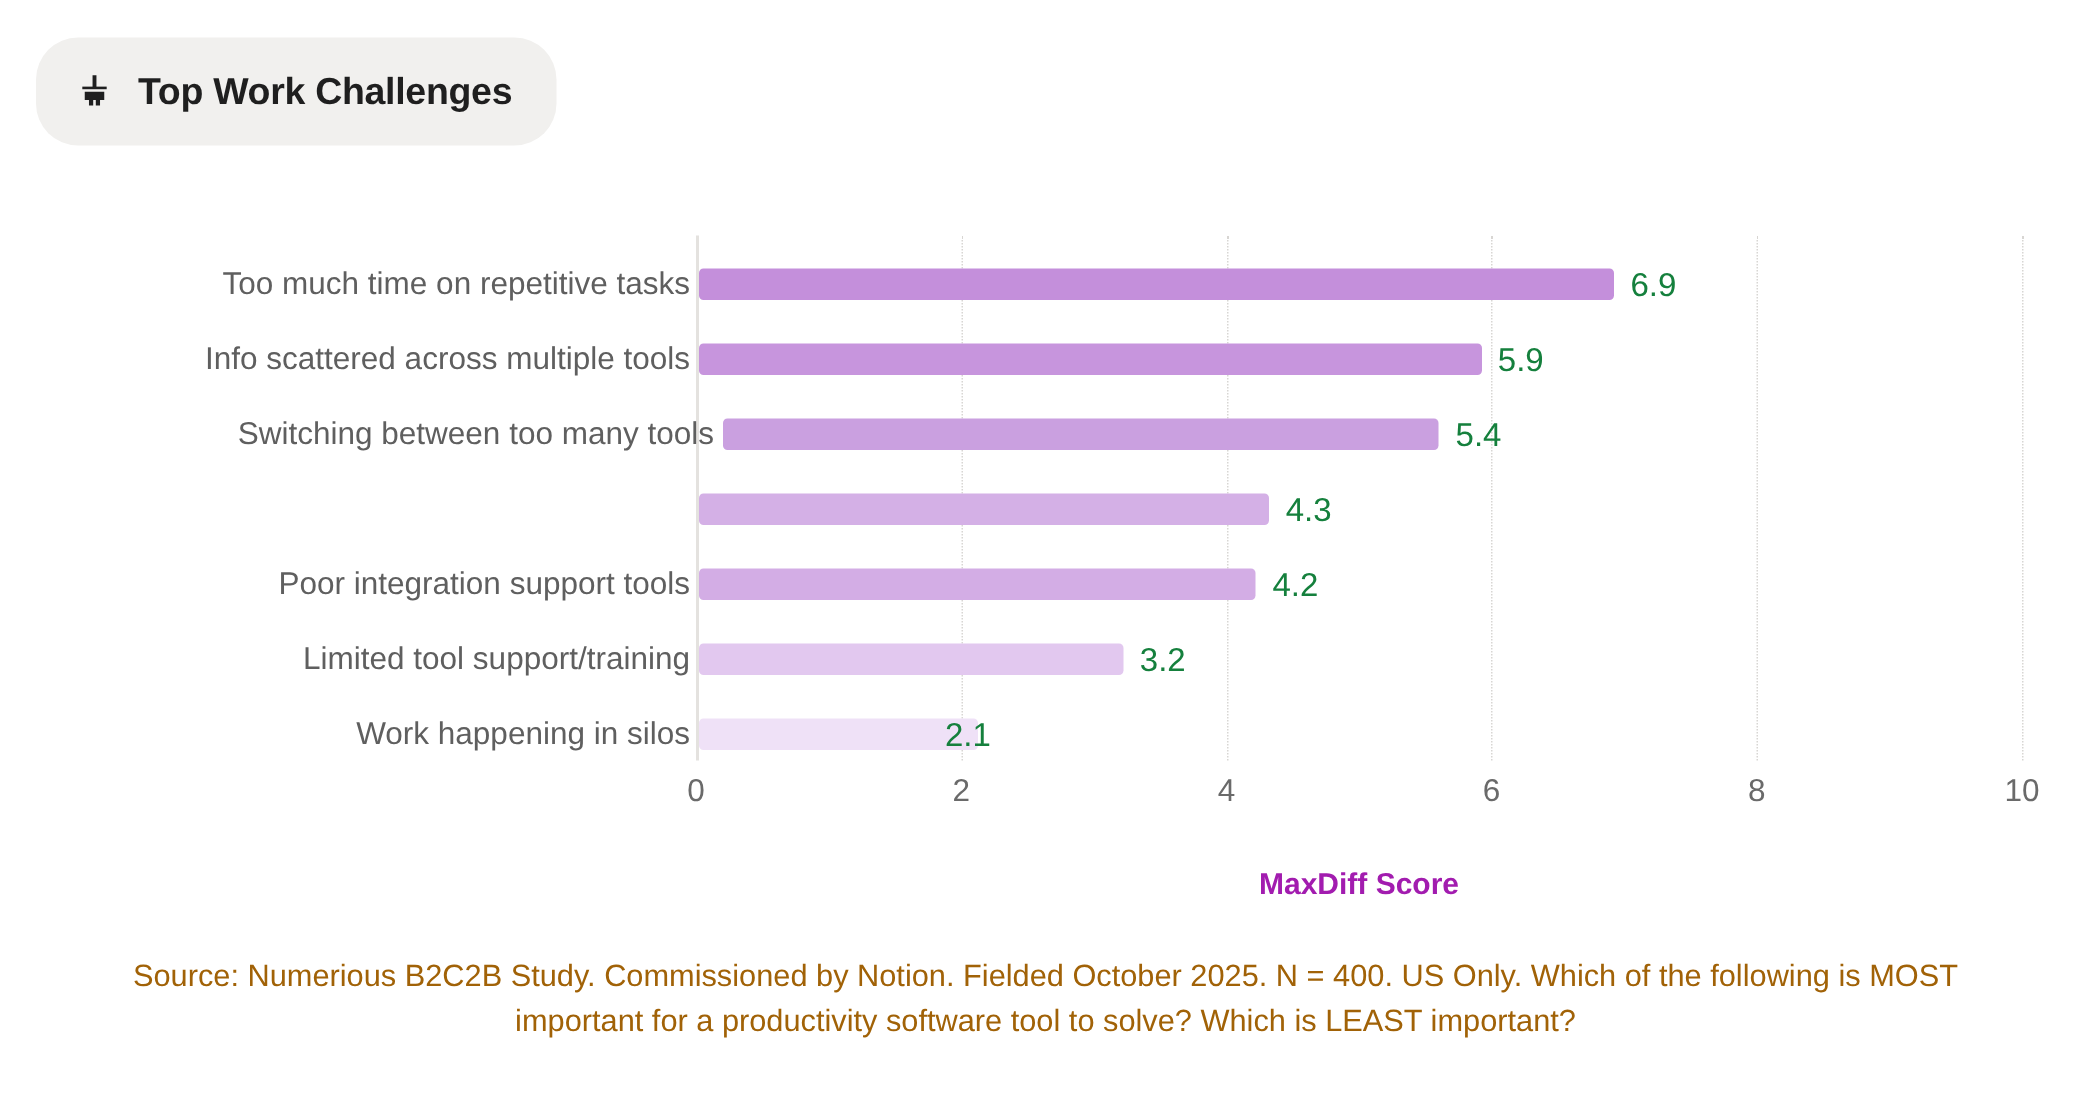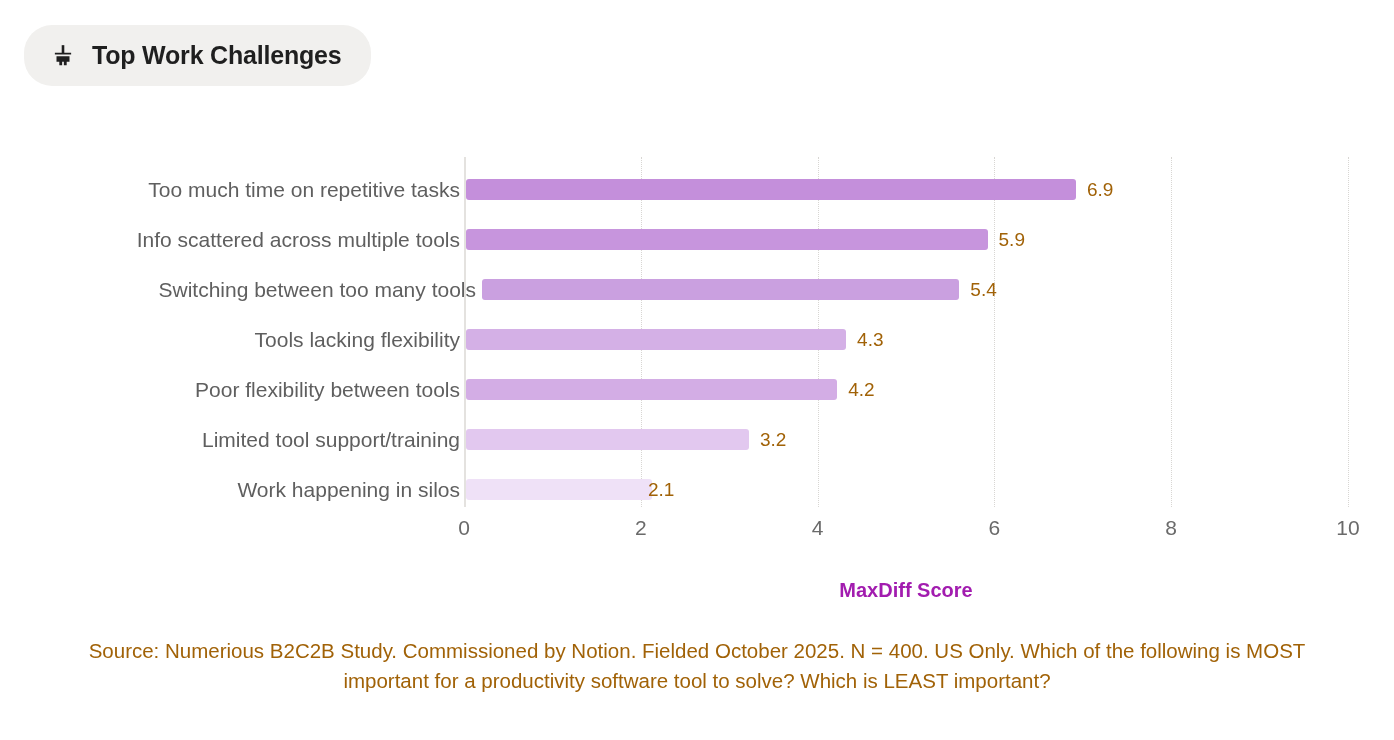--- a/index.html
+++ b/index.html
@@ -13,21 +13,21 @@
     font-family: "Liberation Sans", sans-serif;
     overflow: hidden;
     position: relative;
   }
 
   
   .title-pill {
     position: absolute;
     left: 24px;
     top: 25px;
-    height: 61px;
+    height: 72px;
     border-radius: 28px;
     background: #f1f0ee;
     display: flex;
     align-items: center;
     padding: 0 30px 0 26px;
     box-sizing: border-box;
   }
   .title-icon {
     width: 26px;
     height: 26px;
@@ -91,22 +91,22 @@
   .bar {
     position: absolute;
     left: 466px;
     height: 21px;
     top: 14px;
     border-radius: 3px;
   }
 
   .bar-value {
     position: absolute;
-    font-size: 19px;
-    color: #a16207;
+    font-size: 22px;
+    color: #15803d;
     line-height: 50px;
     top: 0;
     white-space: nowrap;
   }
 
   
   .xtick {
     position: absolute;
     top: 516px;
     font-size: 21px;
@@ -171,38 +171,37 @@
         <div class="cat-label" style="right: 934px;">Info scattered across multiple tools</div>
         <div class="bar" style="width: 521.56px; background: rgb(199, 149, 221);"></div>
         <div class="bar-value" style="left: 998.56px;">5.9</div>
       </div>
       <div class="row" style="top: 265px; margin-left: 16px;">
         <div class="cat-label" style="right: 934px;">Switching between too many tools</div>
         <div class="bar" style="width: 477.36px; background: rgb(202, 160, 224);"></div>
         <div class="bar-value" style="left: 954.36px;">5.4</div>
       </div>
       <div class="row" style="top: 315px;">
-        <div class="cat-label" style="right: 934px;">Tools lacking flexibility</div>
         <div class="bar" style="width: 380.12px; background: rgb(212, 176, 230);"></div>
         <div class="bar-value" style="left: 857.12px;">4.3</div>
       </div>
       <div class="row" style="top: 365px;">
-        <div class="cat-label" style="right: 934px;">Poor flexibility between tools</div>
+        <div class="cat-label" style="right: 934px;">Poor integration support tools</div>
         <div class="bar" style="width: 371.28px; background: rgb(211, 173, 229);"></div>
         <div class="bar-value" style="left: 848.28px;">4.2</div>
       </div>
       <div class="row" style="top: 415px;">
         <div class="cat-label" style="right: 934px;">Limited tool support/training</div>
         <div class="bar" style="width: 282.88px; background: rgb(226, 200, 239);"></div>
         <div class="bar-value" style="left: 759.88px;">3.2</div>
       </div>
       <div class="row" style="top: 465px;">
         <div class="cat-label" style="right: 934px;">Work happening in silos</div>
         <div class="bar" style="width: 185.64px; background: rgb(239, 225, 247);"></div>
-        <div class="bar-value" style="left: 648px;">2.1</div>
+        <div class="bar-value" style="left: 630px;">2.1</div>
       </div>
     </div>
   <div id="xticks">
       <div class="xtick" style="left: 464px;">0</div>
       <div class="xtick" style="left: 640.8px;">2</div>
       <div class="xtick" style="left: 817.6px;">4</div>
       <div class="xtick" style="left: 994.4px;">6</div>
       <div class="xtick" style="left: 1171.2px;">8</div>
       <div class="xtick" style="left: 1348px;">10</div>
     </div>

